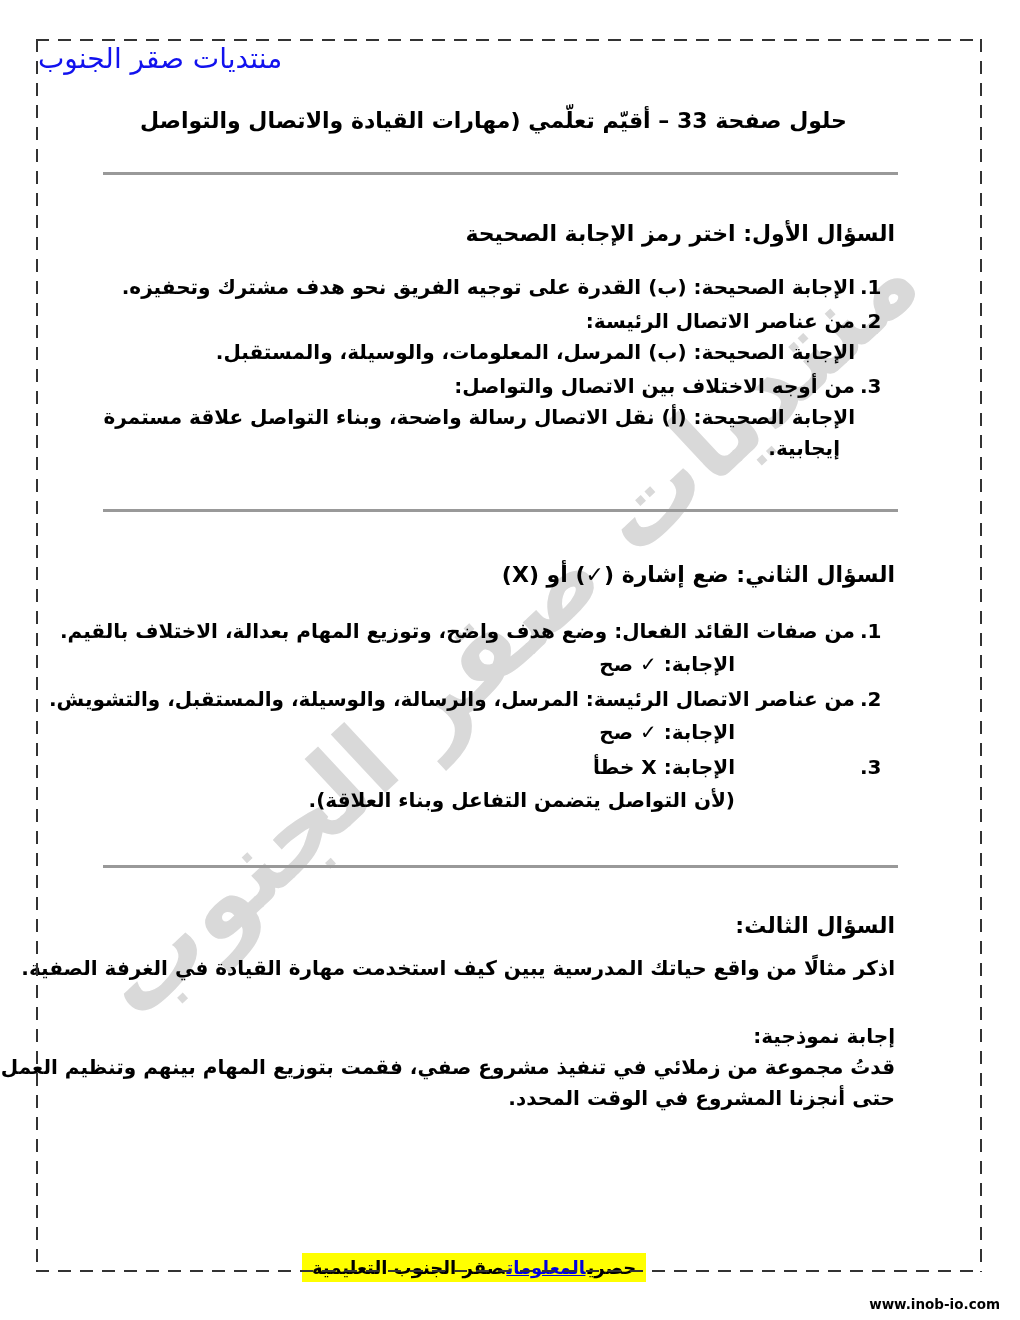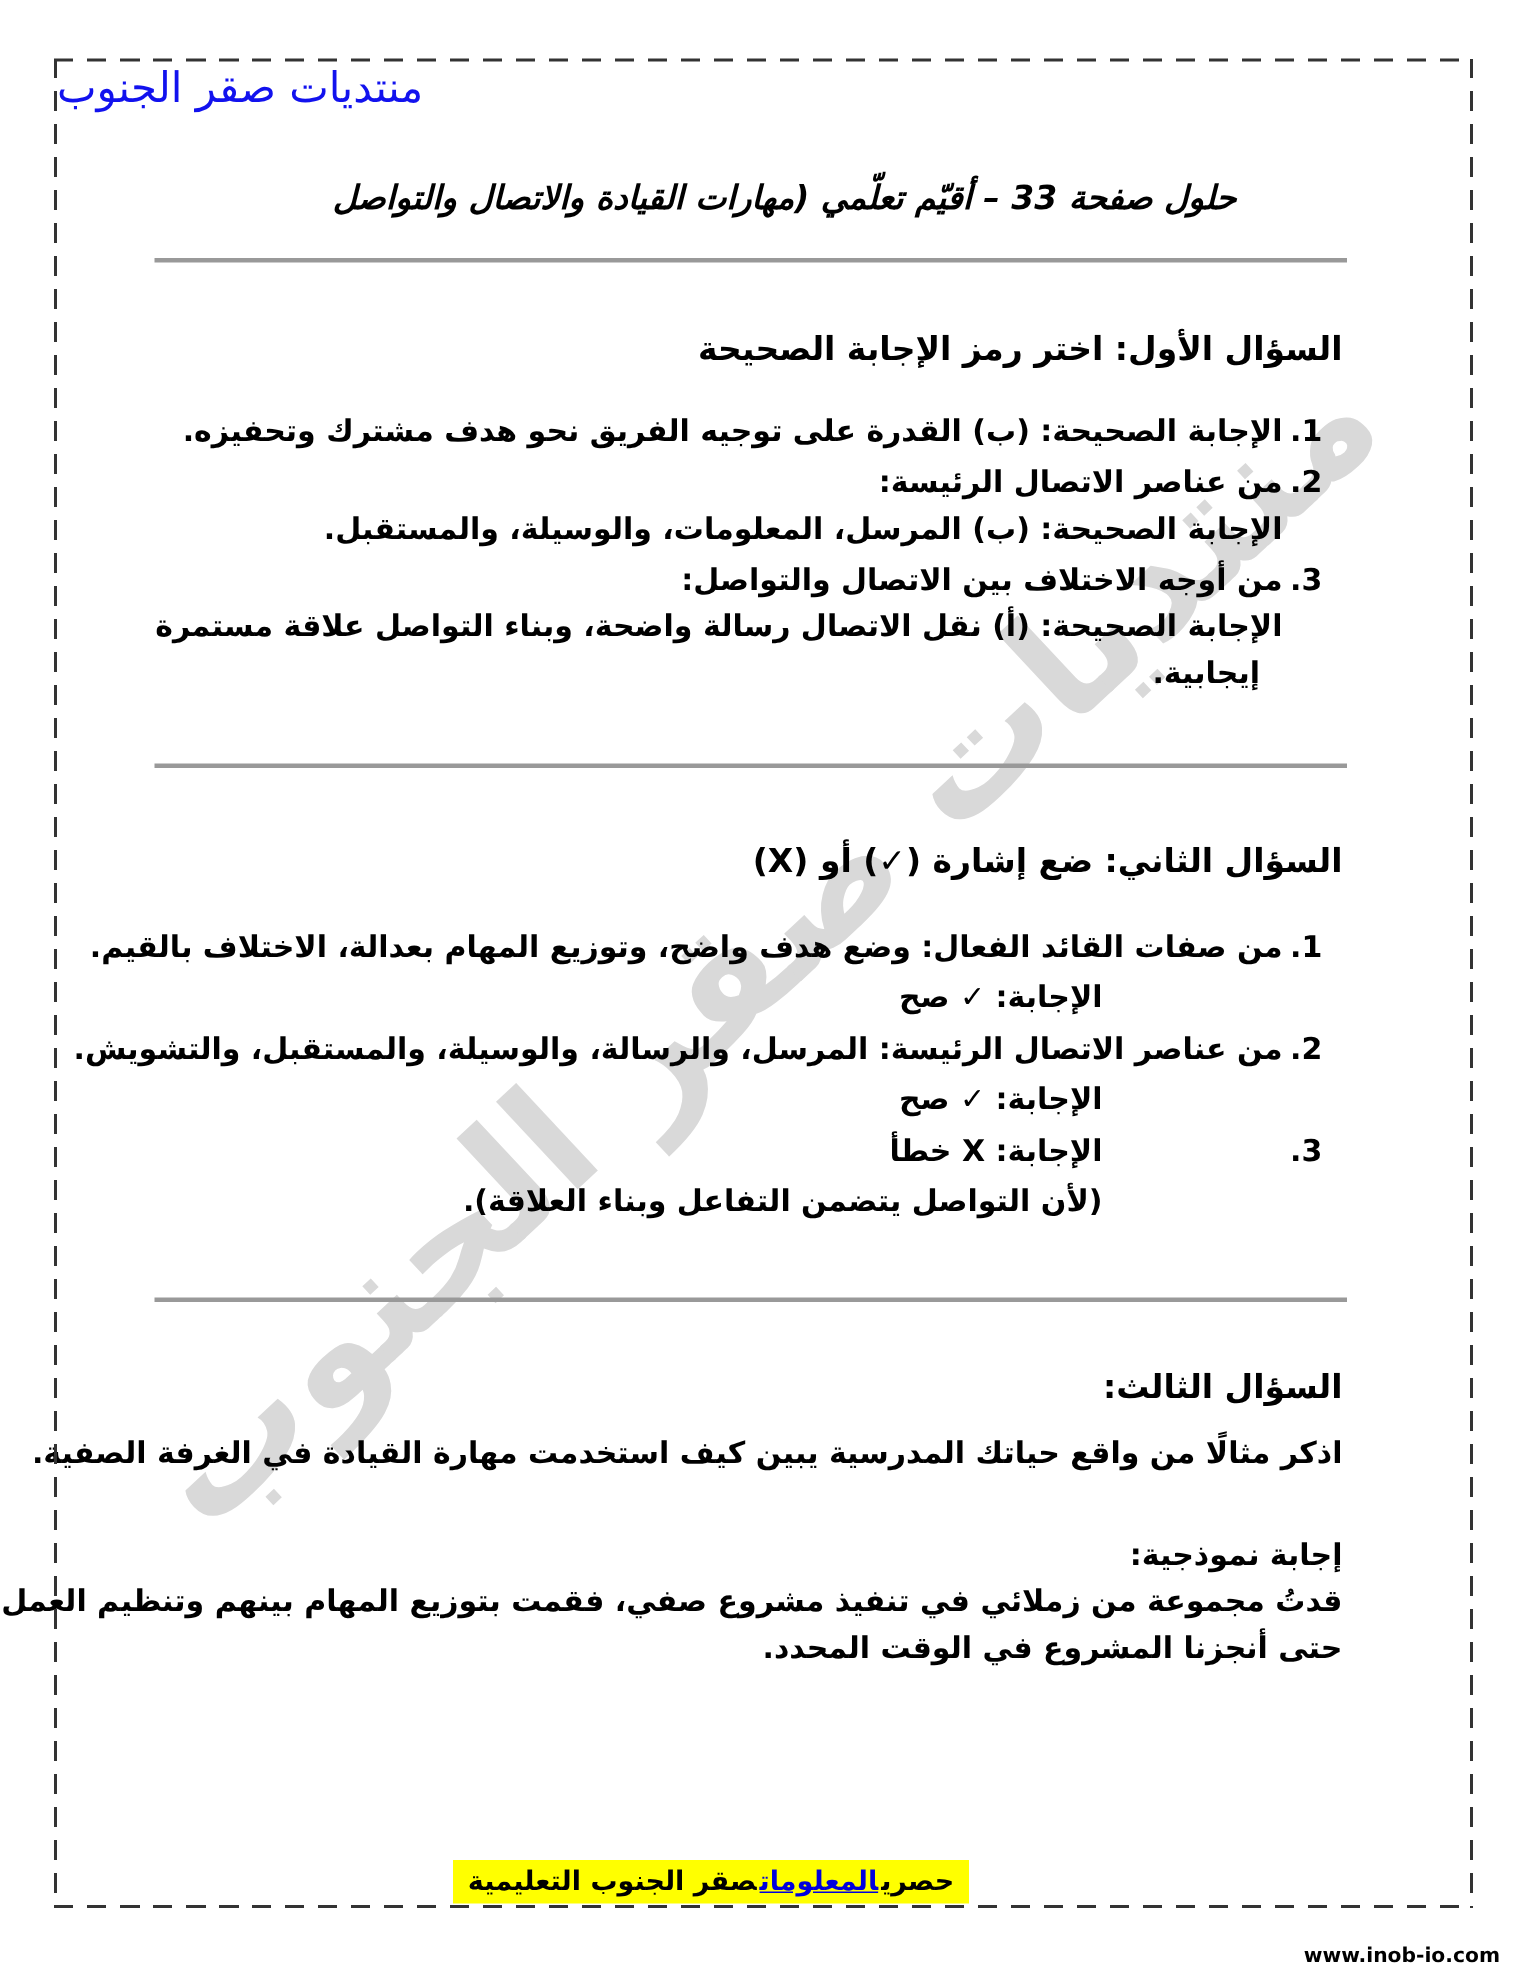--- a/index.html
+++ b/index.html
@@ -21,21 +21,21 @@
     position:absolute; z-index:1; left:507px; top:630px;
     transform:translate(-50%,-50%) rotate(-43deg);
     font-size:105px; color:#d9d9d9; white-space:nowrap;
     direction:rtl; font-weight:bold; letter-spacing:2px;
   }
 
   .abs { position:absolute; z-index:2; }
   .rtl { direction:rtl; text-align:right; }
 
   .site-name { left:38px; top:42px; font-size:28px; font-weight:normal; color:#1212ee; direction:rtl; }
-  .title { left:140px; top:120px; width:766px; text-align:center; font-size:22px; direction:rtl; white-space:nowrap;font-style:italic; }
+  .title { left:140px; top:108px; width:766px; text-align:left; font-size:22px; direction:rtl; white-space:nowrap; }
 
   .hr { left:103px; width:795px; height:3px; background:#999999; }
   .hr1 { top:172px; } .hr2 { top:509px; } .hr3 { top:865px; }
 
   .heading { left:48px; width:847px; font-size:22px; line-height:30px; white-space:nowrap; }
   .s1-head { top:219px; } .s2-head { top:560px; } .s3-head { top:911px; }
 
   .list { left:48px; width:807px; font-size:20px; }
   .s1-list { top:272px; line-height:31px; }
   .s2-list { top:615px; line-height:33px; }
@@ -47,21 +47,21 @@
   .indent-ans { padding-right:120px; }  
 
   .s3-q { left:48px; top:953px; width:847px; font-size:20px; line-height:31px; white-space:nowrap; }
   .s3-model { left:48px; top:1021px; width:847px; font-size:20px; line-height:31px; }
   .s3-model .line { white-space:nowrap; }
   .center-line { text-align:right; }
 
   .footer { left:48px; top:1237px; width:852px; text-align:center; direction:rtl; font-size:18px; }
   .footer .hl { background:#ffff00; padding:4px 8px; display:inline-block; }
   .footer a { color:#0000dd; text-decoration:underline; cursor:pointer; }
-  .footer span { margin:3px 2px; }
+  .footer span { margin:16px 2px; }
 
   .site-url { right:20px; top:1296px; font-size:13.5px; font-weight:bold; direction:ltr; }
 </style>
 </head>
 <body>
 
 <div class="page">
 
   <div class="dash dash-h dash-top"></div>
   <div class="dash dash-h dash-bottom"></div>

